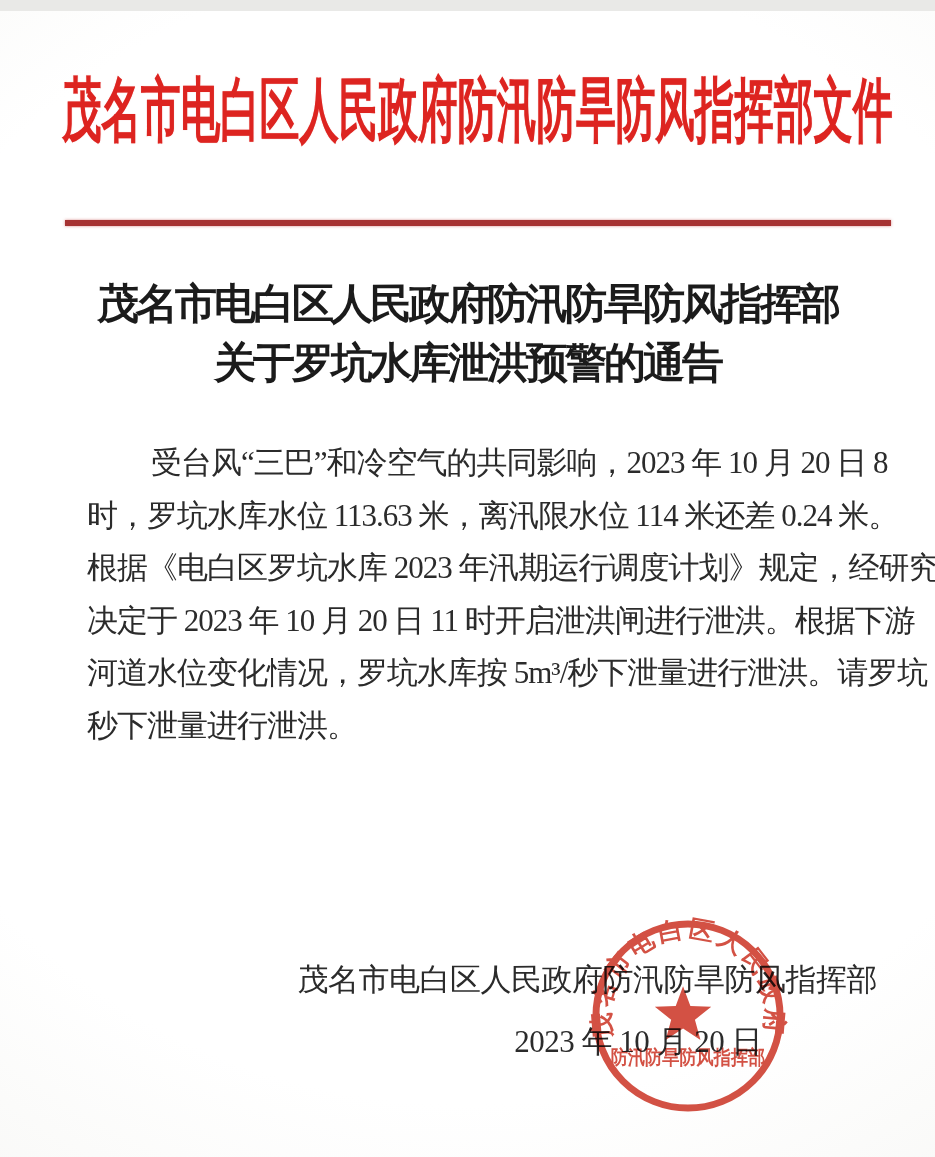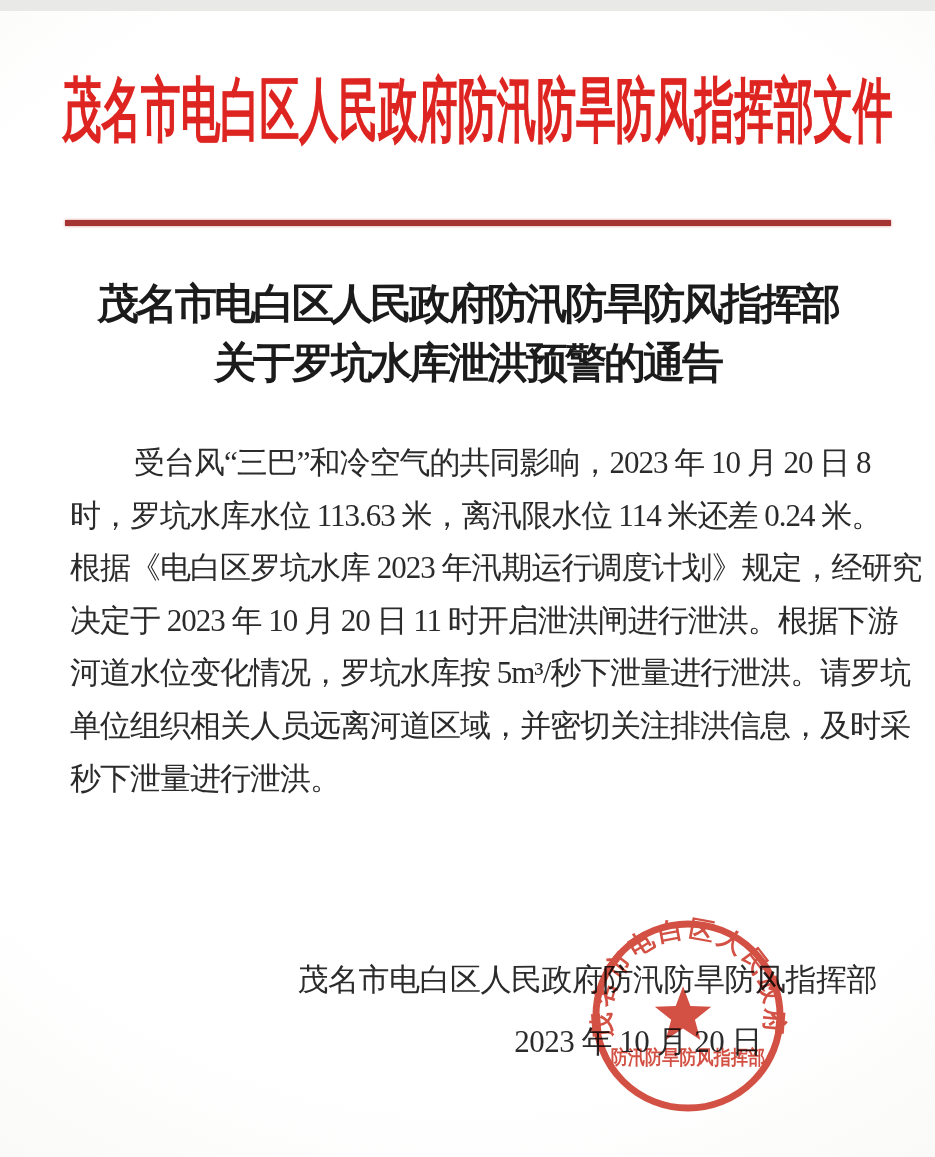--- a/index.html
+++ b/index.html
@@ -55,21 +55,21 @@
     line-height: 59px;
     letter-spacing: -3px;
     color: #1b1b1b;
     white-space: nowrap;
   }
 
   
   .body-text {
     position: absolute;
     top: 426px;
-    left: 70px;
+    left: 87px;
     width: 810px;
     font-size: 31px;
     line-height: 52.6px;
     letter-spacing: -1px;
     color: #2b2b2b;
   }
   .body-text .line { white-space: nowrap; }
   .body-text .line.indent { text-indent: 64px; }
 
   
@@ -133,21 +133,20 @@
     <div>茂名市电白区人民政府防汛防旱防风指挥部</div>
     <div>关于罗坑水库泄洪预警的通告</div>
   </div>
 
   <div class="body-text">
     <div class="line indent">受台风“三巴”和冷空气的共同影响，2023 年 10 月 20 日 8</div>
     <div class="line">时，罗坑水库水位 113.63 米，离汛限水位 114 米还差 0.24 米。</div>
     <div class="line">根据《电白区罗坑水库 2023 年汛期运行调度计划》规定，经研究，</div>
     <div class="line">决定于 2023 年 10 月 20 日 11 时开启泄洪闸进行泄洪。根据下游</div>
     <div class="line">河道水位变化情况，罗坑水库按 5m³/秒下泄量进行泄洪。请罗坑</div>
-    <div class="line">单位组织相关人员远离河道区域，并密切关注排洪信息，及时采</div>
     <div class="line">秒下泄量进行泄洪。</div>
   </div>
 
   <div class="sig-org">茂名市电白区人民政府防汛防旱防风指挥部</div>
 
   <div class="sig-date">2023 年 10 月 20 日</div>
 
   <div class="seal">
     <svg viewBox="0 0 200 200" xmlns="http://www.w3.org/2000/svg" aria-hidden="true">
       <defs>

